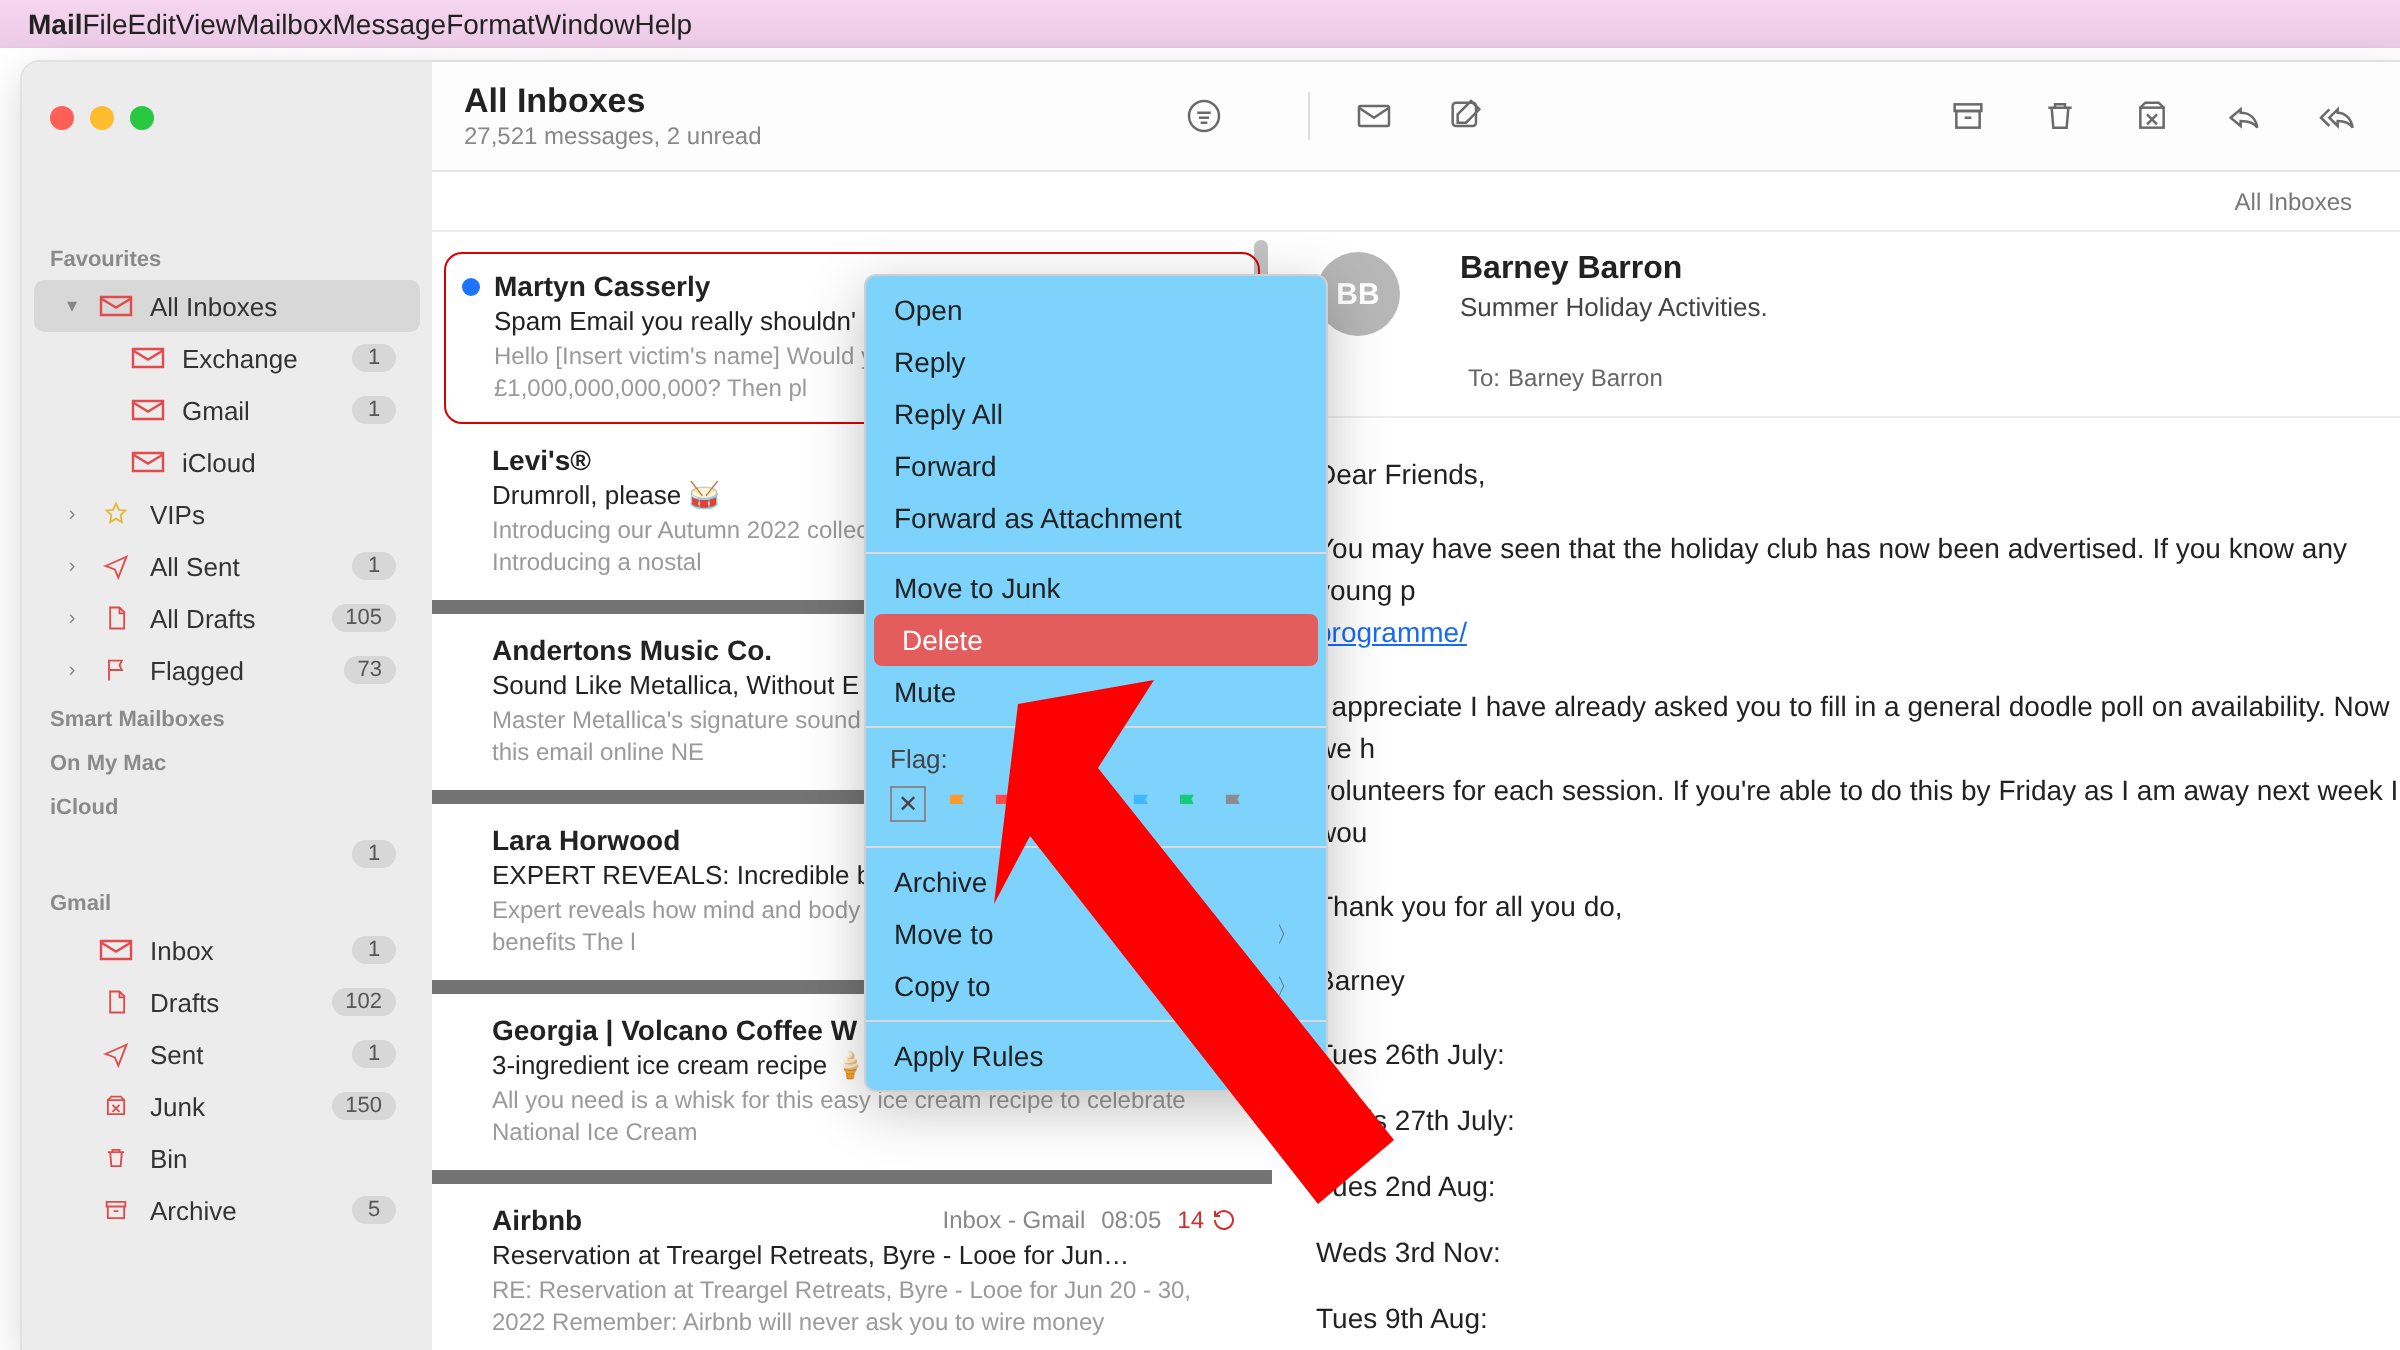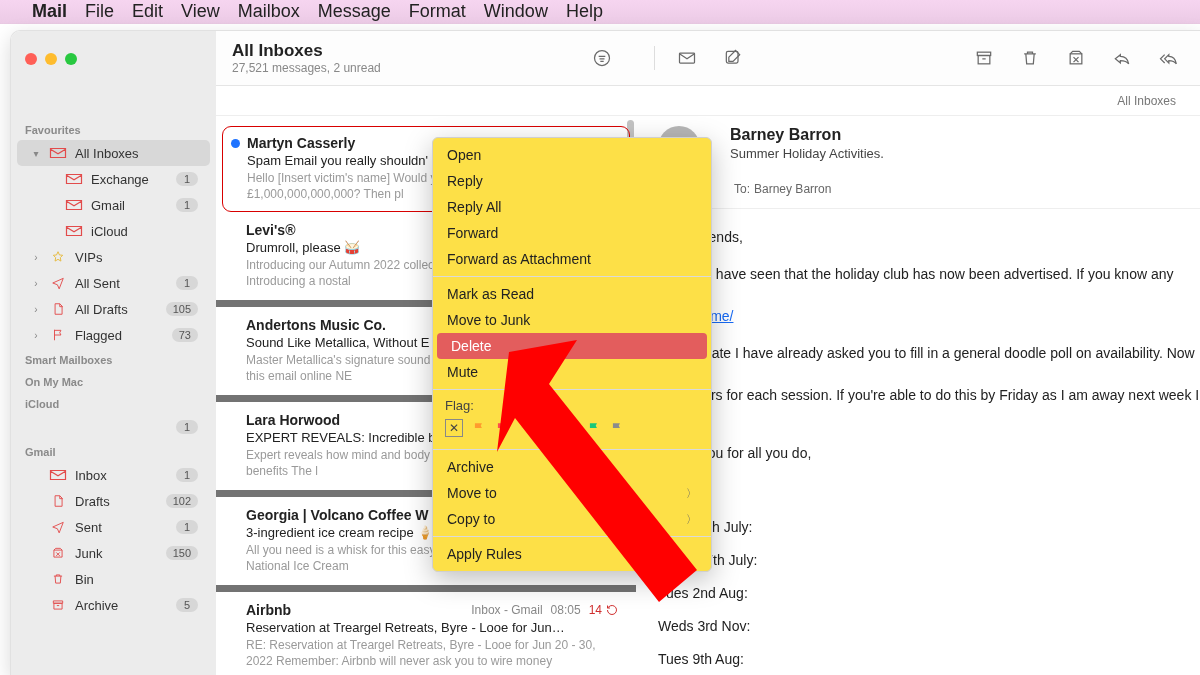--- a/index.html
+++ b/index.html
@@ -15,22 +15,21 @@
   }
 
   
   .menubar {
     height: 24px;
     width: 100%;
     background: linear-gradient(#f6d5f0, #eccbe6);
     display: flex;
     align-items: center;
     padding: 0 14px;
-    gap: 18px;
-    font-size: 18px;
+    font-size: 14px;
     color: #222;
     border-bottom: 1px solid rgba(0,0,0,.05);
   }
   .menubar .apple { font-size: 14px; }
   .menubar .app-name { font-weight: 700; }
 
   
   .window {
     position: absolute;
     left: 10px;
@@ -169,22 +168,22 @@
   .reader-header .to span{ color:#666; margin-left:4px;}
   .reader-body { padding-top:18px; font-size:14px; color:#222; line-height:1.5;}
   .reader-body p { margin-bottom:16px; }
   .reader-body a { color:#176af5; text-decoration:underline; }
   .dates p{ margin-bottom:12px; font-size:14px;}
 
   
   .ctx {
     position:absolute;
     left: 432px; top: 137px;
-    width: 280px;
-    background:#fde047;
+    width: 232px;
+    background:#7dd3fc;
     border:1px solid #cfcfcf;
     border-radius:6px;
     box-shadow: 0 8px 28px rgba(0,0,0,.25);
     padding:4px 0;
     z-index:50;
     font-size:14px;
   }
   .ctx-item {
     padding:5px 14px 5px 14px;
     color:#222;
@@ -556,23 +555,20 @@
     <div class="ctx-item">
       <span>Reply All</span>
     </div>
     <div class="ctx-item">
       <span>Forward</span>
     </div>
     <div class="ctx-item">
       <span>Forward as Attachment</span>
     </div>
     <div class="ctx-sep"></div>
-    <div class="ctx-item">
-      <span>Mark as Read</span>
-    </div>
     <div class="ctx-item">
       <span>Move to Junk</span>
     </div>
     <div class="ctx-item highlight">
       <span>Delete</span>
     </div>
     <div class="ctx-item">
       <span>Mute</span>
     </div>
     <div class="ctx-sep"></div>

